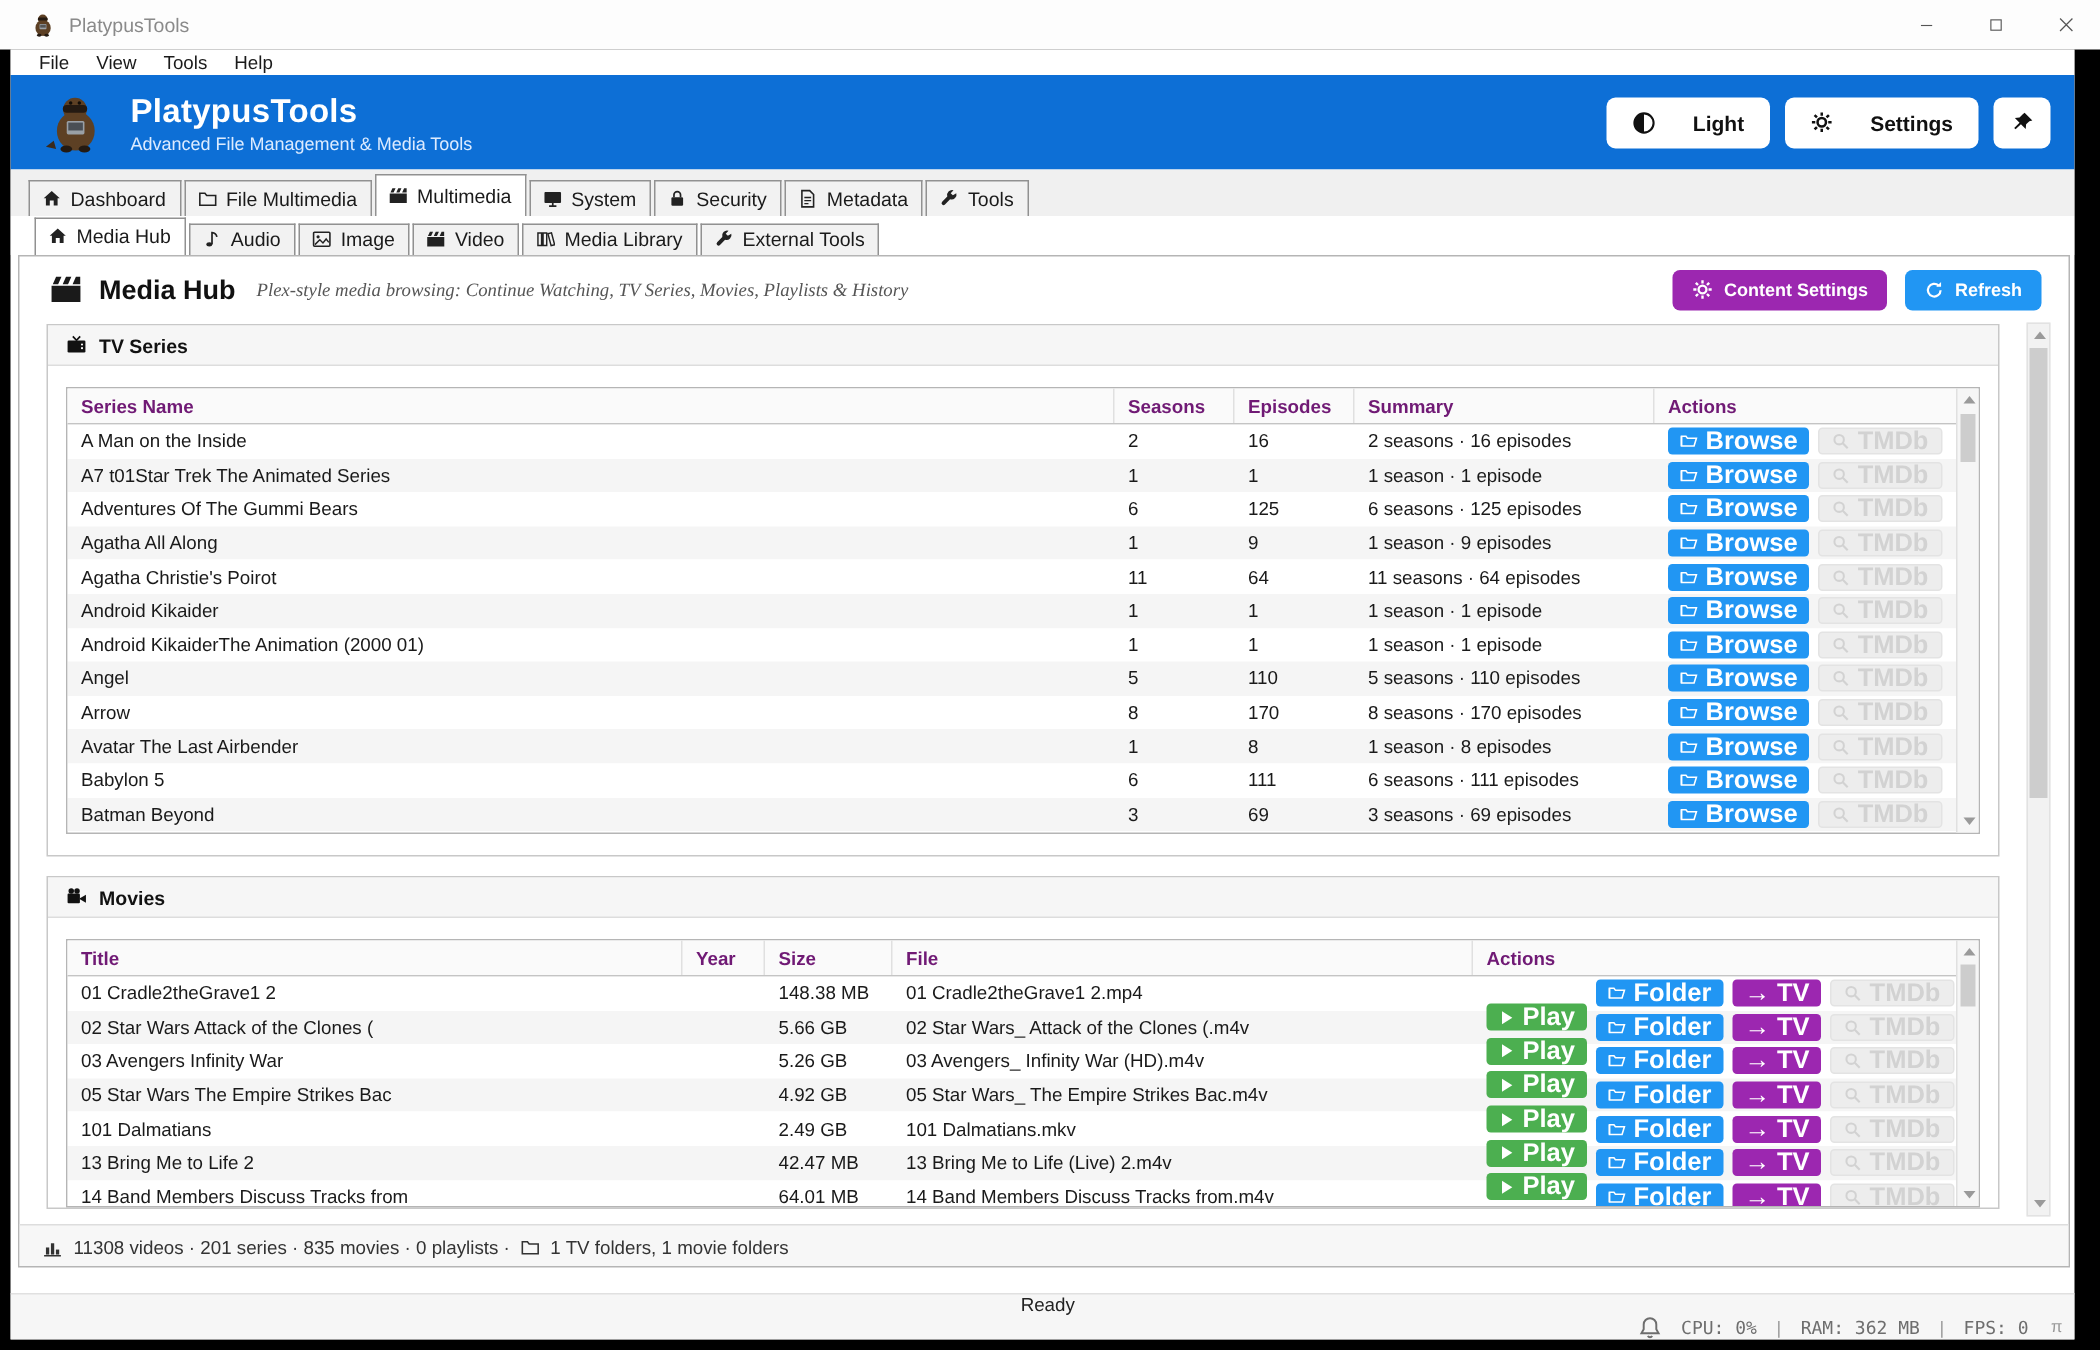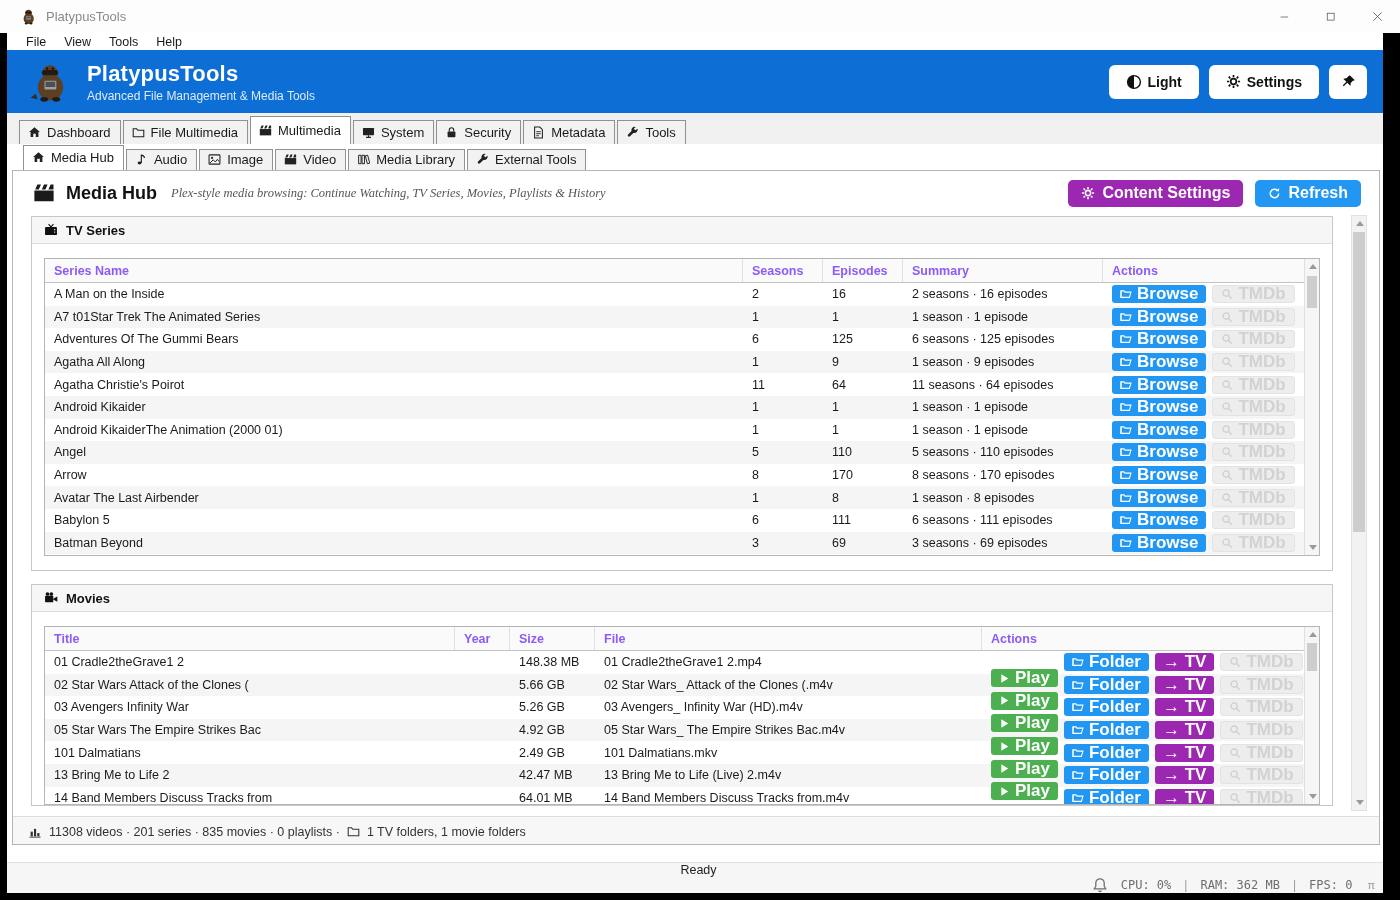--- a/index.html
+++ b/index.html
@@ -18,52 +18,52 @@
 
   .menubar { height:17px; display:flex; align-items:center; padding-left:10px; background:#fff; }
   .menu-item { font-size:12.5px; color:#1a1a1a; padding:0 9px; }
 
   .apphead { height:63px; background:#0d6fd6; display:flex; align-items:center; padding:0 16px; color:#fff; }
   .logo { width:42px; height:42px; margin-left:6px; }
   .ht { margin-left:16px; }
   .ht h1 { font-size:22px; font-weight:700; letter-spacing:.2px; }
   .ht .sub { font-size:12px; color:#dcebff; margin-top:2px; }
   .head-actions { margin-left:auto; display:flex; gap:10px; align-items:center; }
-  .hbtn { background:#fff; color:#111; border:none; border-radius:6px; height:34px; padding:0 17px; display:flex; align-items:center; gap:6px; font-weight:700; font-size:14px; font-family:inherit; }
+  .hbtn { background:#fff; color:#111; border:none; border-radius:6px; height:34px; padding:0 17px; display:flex; align-items:center; gap:25px; font-weight:700; font-size:14px; font-family:inherit; }
   .pinbtn { width:38px; padding:0; justify-content:center; }
 
   
   .maintabs { background:#f0f0f0; height:31px; display:flex; align-items:flex-end; padding:0 0 0 12px; }
   .subtabs  { background:#fff; height:26px; display:flex; align-items:flex-end; padding:0 0 0 16px; }
   .tab { display:flex; align-items:center; gap:6px; font-size:13px; color:#1a1a1a; background:#f2f2f2; border:1px solid #919191; border-bottom:none; padding:3px 9px 4px 8px; margin-right:2px; position:relative; height:24px; }
   .tab.active { background:#fff; height:28px; z-index:2; font-weight:400; }
   .subtabs .tab { height:21px; }
   .subtabs .tab.active { height:25px; }
   .tab .ic { color:#222; }
 
   
   .page { position:relative; margin:0 3px 0 5px; width:1368px; height:675px; border:1px solid #b5b5b5; background:#fff; overflow:hidden; }
   .hub-head { height:44px; display:flex; align-items:center; padding:0 18px 0 20px; }
   .hub-title { font-size:18px; font-weight:700; color:#111; margin-left:11px; }
   .hub-sub { font-size:12.5px; font-style:italic; color:#555; margin-left:14px; font-family:"Liberation Serif",serif; }
   .hub-btns { margin-left:auto; display:flex; gap:12px; }
-  .cbtn { border:none; border-radius:5px; height:27px; padding:4px 13px; display:flex; align-items:center; gap:7px; color:#fff; font-size:16px; font-weight:700; font-family:inherit; }
+  .cbtn { border:none; border-radius:5px; height:27px; padding:4px 13px; display:flex; align-items:center; gap:7px; color:#fff; font-size:12px; font-weight:700; font-family:inherit; }
   .cbtn.purple { background:#9c27b0; }
   .cbtn.blue { background:#2196f3; }
 
   .scrollwrap { position:relative; height:601px; padding:1px 46px 0 18px; }
 
   .panel { border:1px solid #c8c8c8; background:#fff; }
   .panel-h { height:27px; background:#f6f6f6; border-bottom:1px solid #ddd; display:flex; align-items:center; gap:8px; padding:0 12px; font-size:13px; font-weight:700; color:#111; }
   .panel-b { padding:14px 12px; }
   .panel.movies { margin-top:13px; }
   .panel.movies .panel-b { padding-bottom:0; }
 
   .tbl { border:1px solid #b5b5b5; }
-  .thead { display:flex; height:24px; background:#fafafa; border-bottom:1px solid #c4c4c4; font-weight:700; font-size:12.5px; color:#8b5cf6; }
+  .thead { display:flex; height:24px; background:#fafafa; border-bottom:1px solid #c4c4c4; font-weight:700; font-size:12.5px; color:#701a75; }
   .thead .cell { display:flex; align-items:center; border-right:1px solid #e0e0e0; }
   .thead .cell:last-child { border-right:none; }
   .cell { padding-left:9px; }
   .trow { display:flex; height:22.6px; font-size:12.5px; color:#1a1a1a; align-items:center; background:#fff; }
   .trow.alt { background:#f5f5f5;justify-content:flex-end; }
   .rows-tv { height:272px; overflow:hidden; }
   .rows-mv { height:153px; overflow:hidden; }
 
   
   .c-name { flex:1; overflow:hidden; white-space:nowrap; }

